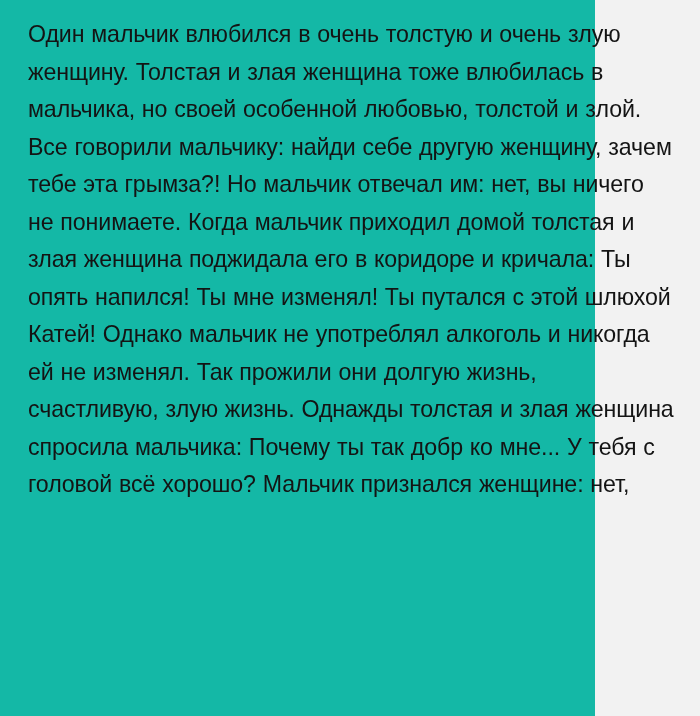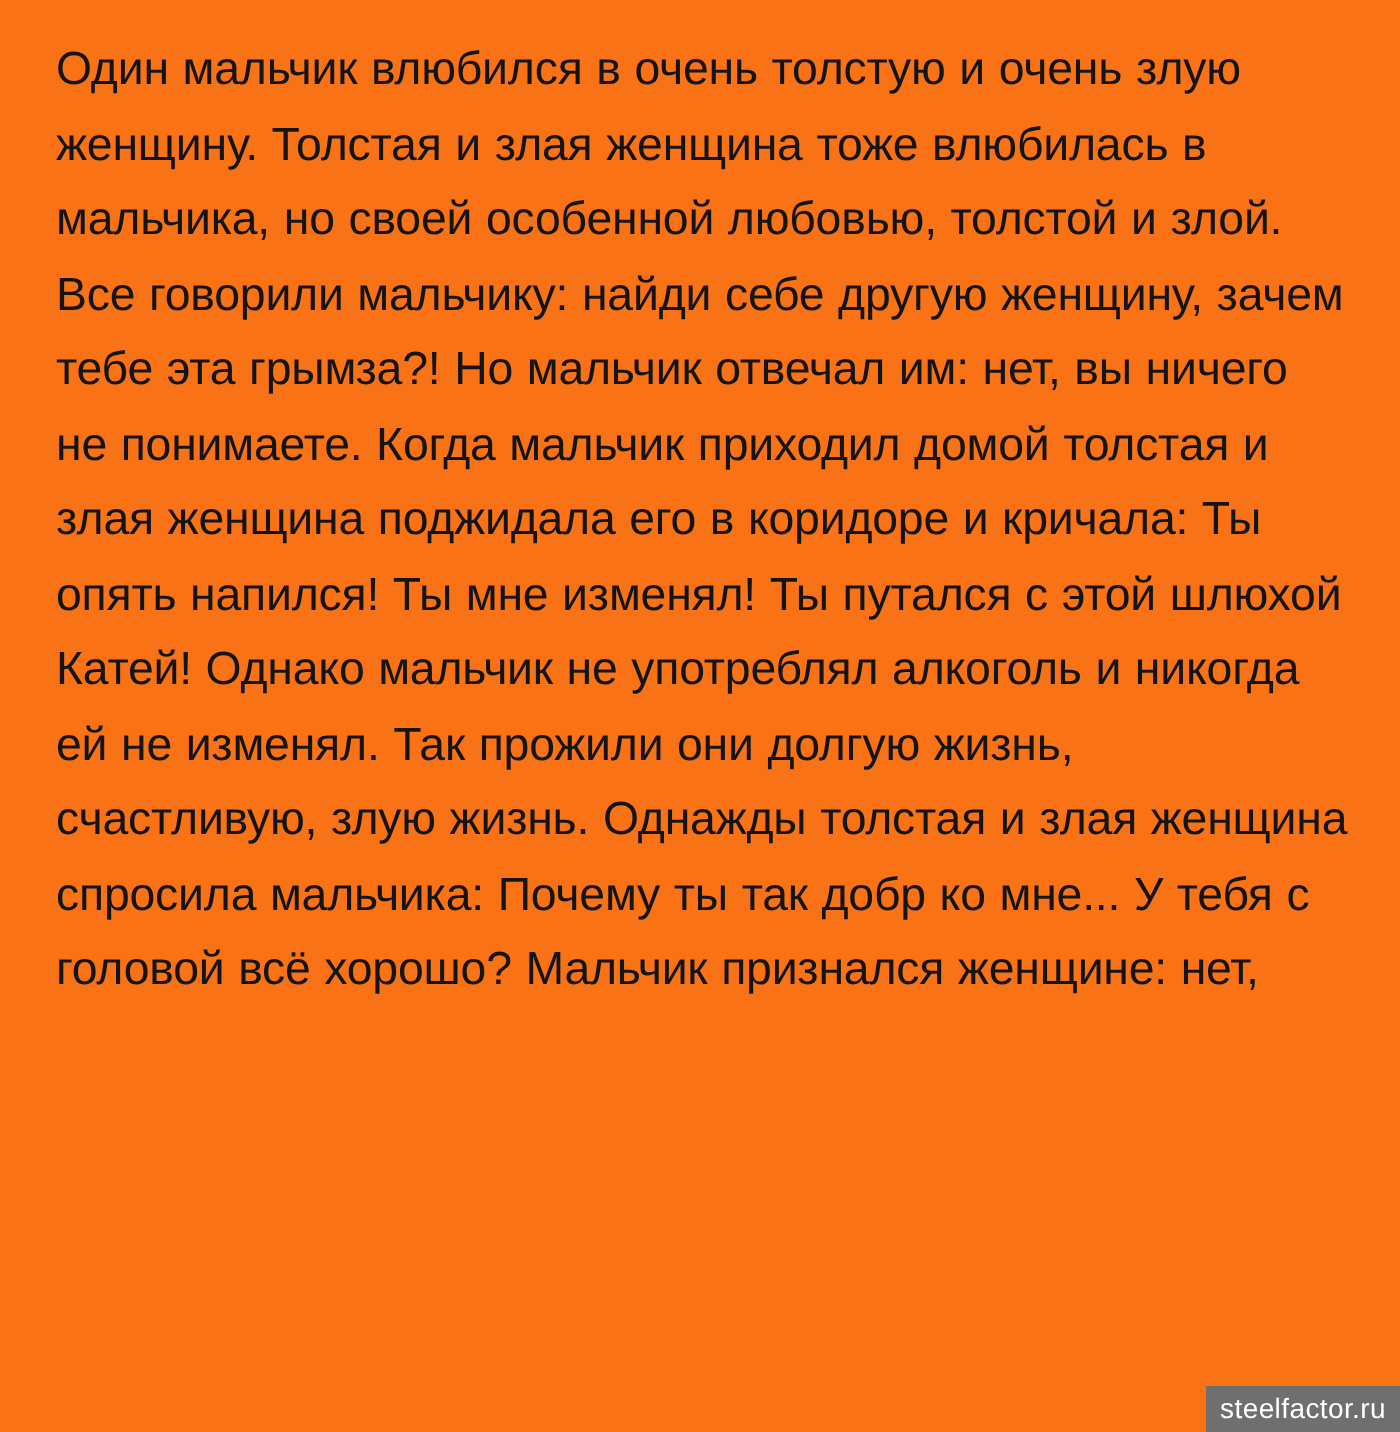--- a/index.html
+++ b/index.html
@@ -8,23 +8,23 @@
   }
   body {
     width: 700px;
     height: 716px;
     background: #f2f2f2;
     font-family: "Liberation Sans", sans-serif;
     overflow: hidden;
   }
   .page {
     position: relative;
-    width: 700px;
+    width: 595px;
     height: 716px;
-    background: #f97316;
+    background: #14b8a6;
     box-sizing: border-box;
     padding-left: 32px;
   }
   .text-block {
     position: absolute;
     left: 0;
     top: 0;
     width: 700px;
     padding: 16px 26px 0 28px;
     box-sizing: border-box;
@@ -53,15 +53,14 @@
 </style>
 </head>
 <body>
 
 <div class="page">
 
   <div class="text-block">
     <p>Один мальчик влюбился в очень толстую и очень злую женщину. Толстая и злая женщина тоже влюбилась в мальчика, но своей особенной любовью, толстой и злой. Все говорили мальчику: найди себе другую женщину, зачем тебе эта грымза?! Но мальчик отвечал им: нет, вы ничего не понимаете. Когда мальчик приходил домой толстая и злая женщина поджидала его в коридоре и кричала: Ты опять напился! Ты мне изменял! Ты путался с этой шлюхой Катей! Однако мальчик не употреблял алкоголь и никогда ей не изменял. Так прожили они долгую жизнь, счастливую, злую жизнь. Однажды толстая и злая женщина спросила мальчика: Почему ты так добр ко мне... У тебя с головой всё хорошо? Мальчик признался женщине: нет,</p>
   </div>
 
-  <div class="watermark">steelfactor.ru</div>
 
 </div>
 
 </body></html>

